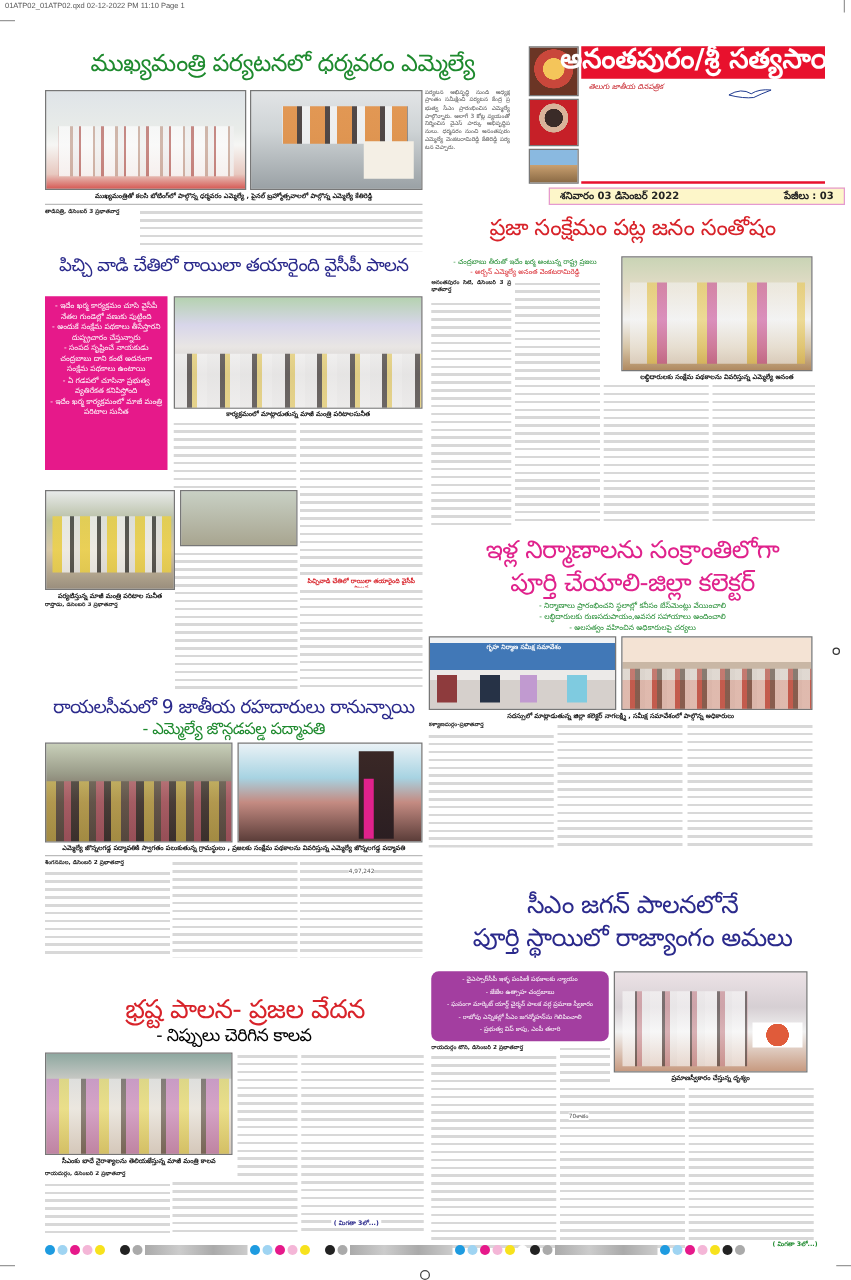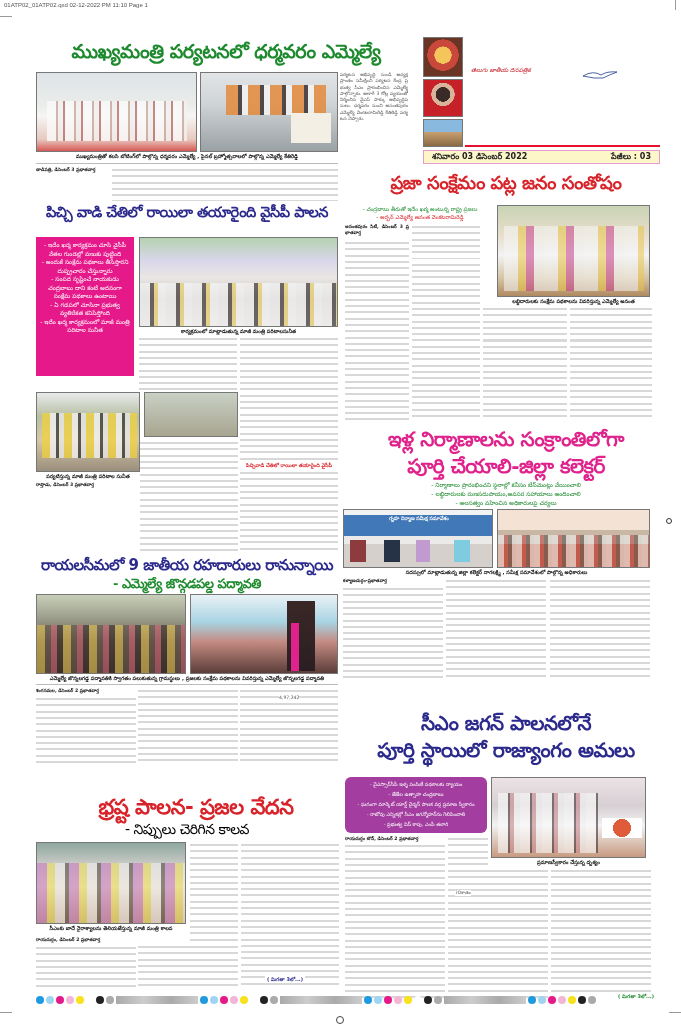--- a/index.html
+++ b/index.html
@@ -1,31 +1,31 @@
 <!DOCTYPE html>
 <html><head>
 <meta charset="utf-8">
 <style>
 *{box-sizing:border-box;margin:0;padding:0;}
 html,body{width:681px;height:1024px;background:#fff;overflow:hidden;}
 body{position:relative;font-family:"DejaVu Sans",sans-serif;color:#222;}
 .abs{position:absolute;}
 .slug{left:4px;top:2px;font-size:6px;color:#555;font-family:"Liberation Sans",sans-serif;}
 .crop{background:#999;}
-.headline{font-family:"DejaVu Sans",sans-serif;font-weight:bold;text-align:center;white-space:nowrap;letter-spacing:-0.5px;}
+.headline{font-family:"DejaVu Sans",sans-serif;font-weight:normal;text-align:center;white-space:nowrap;letter-spacing:-0.5px;}
 .sub{text-align:center;white-space:nowrap;font-size:7px;}
 .photo{border:1px solid #777;overflow:hidden;}
 .caption{font-size:5.2px;text-align:center;white-space:nowrap;overflow:hidden;color:#111;font-weight:bold;}
 .body-text{font-size:4.6px;line-height:6.3px;color:#555;text-align:justify;overflow:hidden;word-break:break-all;}
 .dateline{font-weight:bold;color:#222;}
 .rule{background:#bbb;height:1px;}
 .boxlist{color:#fff;font-size:6px;line-height:8.5px;text-align:center;padding:4px 3px;overflow:hidden;}
 .mast-top{background:#e8112d;color:#fff;font-weight:bold;font-size:22px;white-space:nowrap;display:flex;align-items:center;justify-content:center;}
 .mast-word{color:#1f3a8f;font-weight:bold;font-size:66px;letter-spacing:-2px;line-height:1;}
-.dateband{border:1px solid #e59ad0;background:#fdf6c9;font-size:8px;font-weight:bold;display:flex;justify-content:space-between;align-items:center;padding:0 8px;color:#222;}
+.dateband{border:1px solid #e59ad0;background:#fdf6c9;font-size:8px;font-weight:bold;display:flex;justify-content:space-between;align-items:center;padding:0 8px;color:#222;margin-left:16px;}
 .regbar{display:flex;align-items:center;gap:2px;}
 .dot{width:8px;height:8px;border-radius:50%;}
 .grey-bar{height:8px;background:linear-gradient(90deg,#aaa,#ccc,#aaa,#ccc);width:82px;}
 .more{font-size:5px;font-weight:bold;}
 </style>
 </head>
 <body>
 
 <div class="abs slug">01ATP02_01ATP02.qxd  02-12-2022  PM 11:10  Page 1</div>
 <div class="abs crop" style="left:0;top:16px;width:12px;height:1px;"></div>
@@ -66,20 +66,21 @@
 <div class="abs caption" style="left:36px;top:473px;width:104px;">పర్యటిస్తున్న మాజీ మంత్రి పరిటాల సునీత</div>
 <div class="abs body-text" style="left:36px;top:482px;width:100px;height:70px;"><span class="dateline">రాప్తాడు, డిసెంబర్ 3 ప్రభాతవార్త</span></div>
 <div class="abs body-text" style="left:140px;top:440px;width:98px;height:112px;background:repeating-linear-gradient(180deg,#fff 0 2px,#d8d8d8 2px 4px,#fff 4px 6.3px);"></div>
 <div class="abs" style="left:240px;top:462px;width:98px;font-size:5px;font-weight:bold;color:#d8232a;text-align:center;">పిచ్చివాడి చేతిలో రాయిలా తయారైంది వైసీపీ పాలన</div>
 <div class="abs body-text" style="left:240px;top:470px;width:98px;height:82px;background:repeating-linear-gradient(180deg,#fff 0 2px,#d8d8d8 2px 4px,#fff 4px 6.3px);"></div>
 
 <div class="abs" style="left:423px;top:37px;width:237px;height:120px;">
   <div class="abs photo" style="left:0;top:0;width:40px;height:40px;background:radial-gradient(circle at 50% 45%,#f4c55a 0 30%,#c9473b 31% 55%,#6b3525 56%);"></div>
   <div class="abs photo" style="left:0;top:42px;width:40px;height:38px;background:radial-gradient(circle at 50% 40%,#3a2b28 0 25%,#d9b39a 26% 40%,#c62028 41%);"></div>
   <div class="abs photo" style="left:0;top:82px;width:40px;height:28px;background:linear-gradient(180deg,#8ab9e0 0 45%,#c9a070 46%,#8a6a45 100%);"></div>
+  <div class="abs mast-top" style="left:42px;top:0;width:195px;height:26px;">అనంతపురం/శ్రీ సత్యసాయి</div>
   <div class="abs" style="left:48px;top:29px;font-size:6px;color:#c62028;font-style:italic;">తెలుగు జాతీయ దినపత్రిక</div>
   <div class="abs" style="left:160px;top:28px;width:34px;height:10px;">
     <svg width="34" height="10" viewBox="0 0 34 10">
         <path d="M0 6 Q10 0 18 5 Q24 1 34 2 Q26 5 20 8 Q12 9 0 6Z" fill="#fff" stroke="#1f3a8f" stroke-width="0.8"></path>
       </svg>
   </div>
   <div class="abs" style="left:42px;top:108px;width:195px;height:2px;background:#e8112d;"></div>
 </div>
 <div class="abs dateband" style="left:423px;top:150px;width:237px;height:14px;">
   <span>శనివారం 03 డిసెంబర్ 2022</span>

